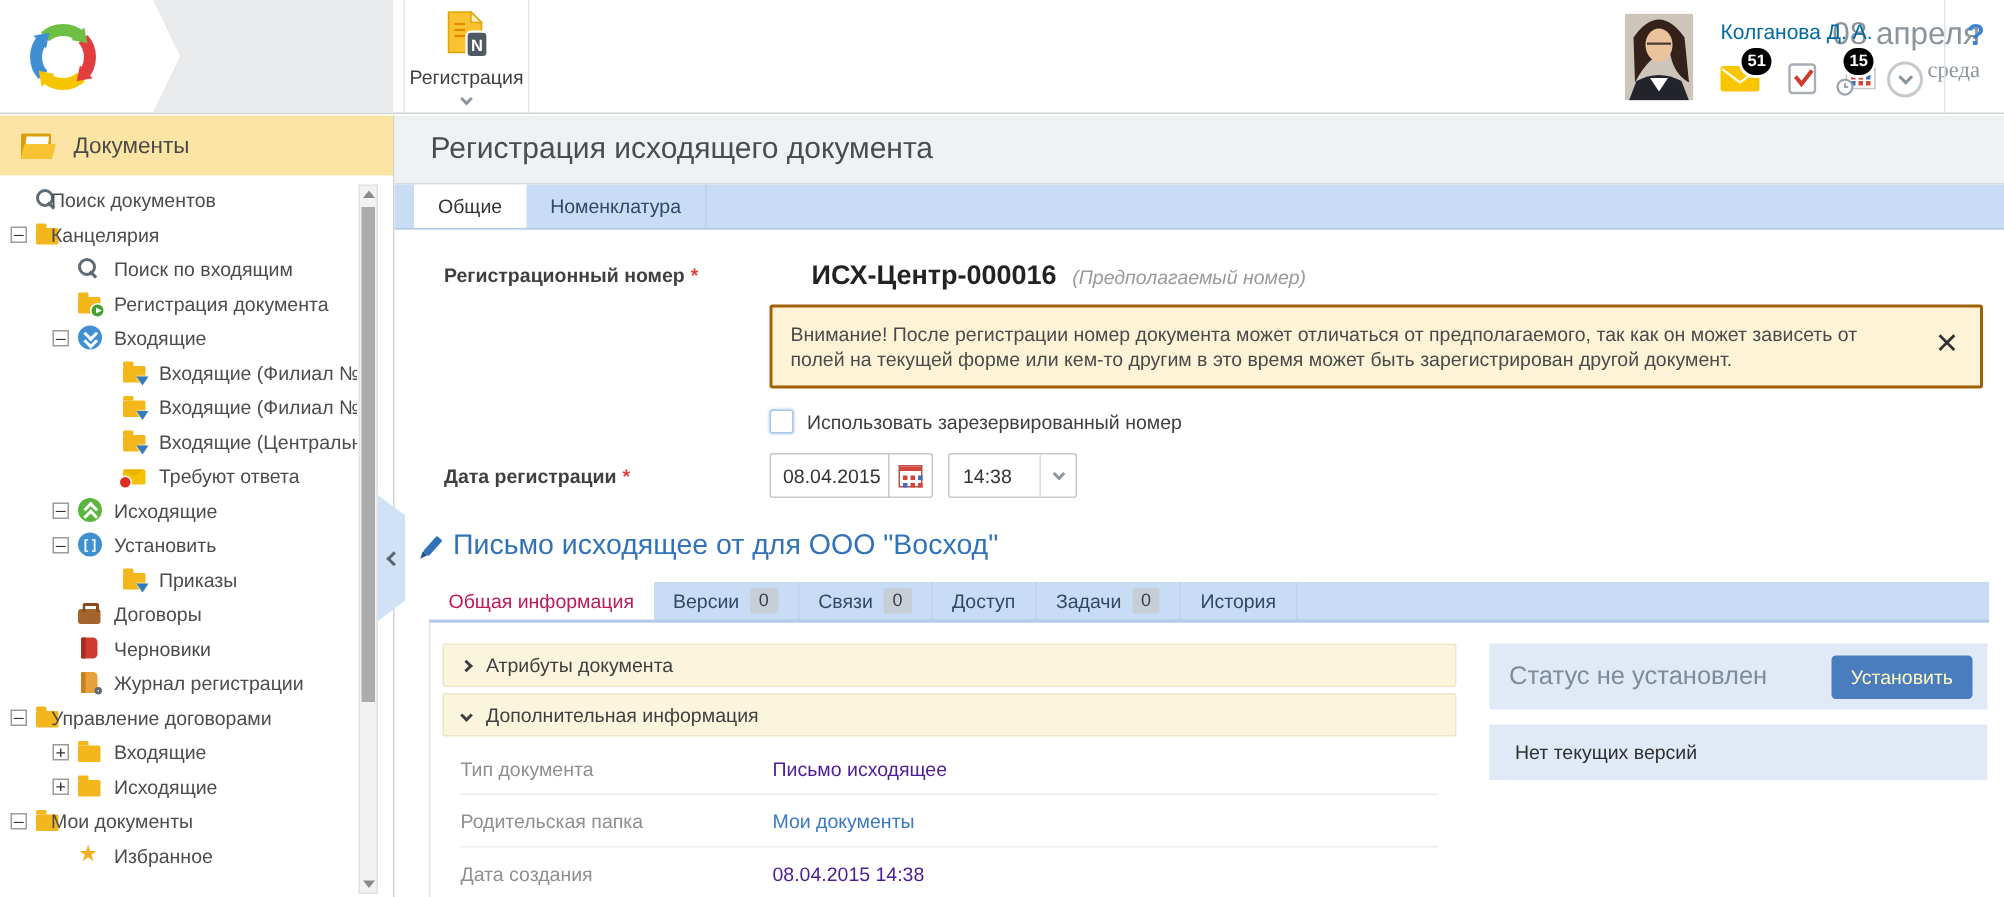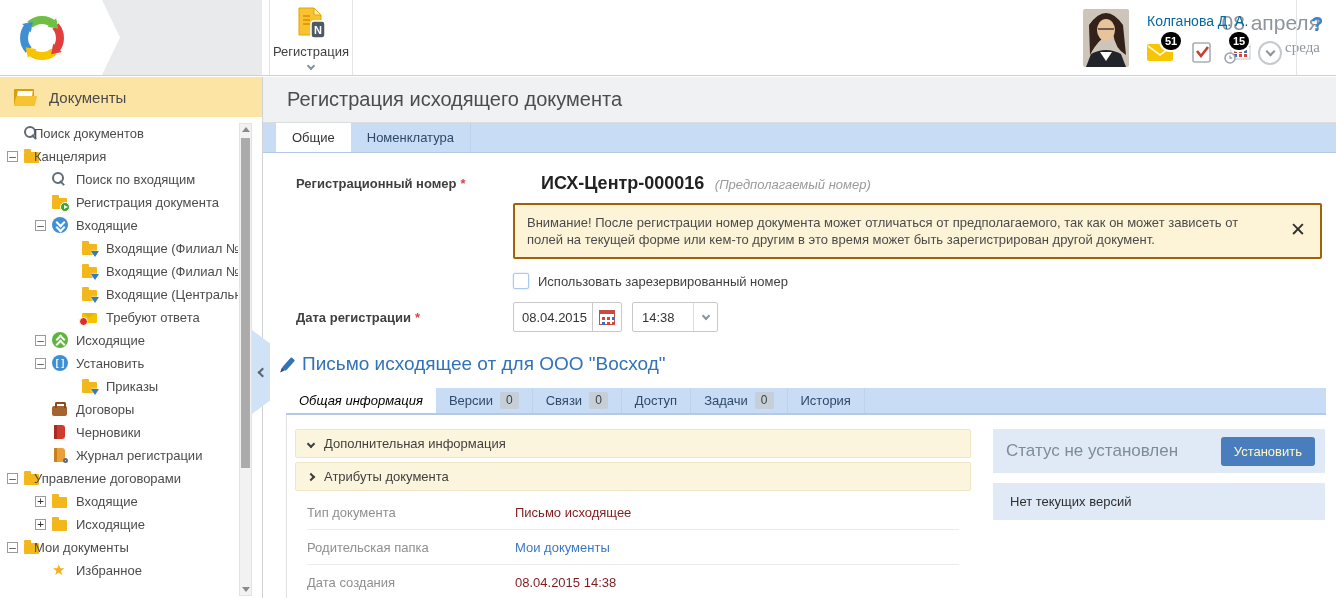--- a/index.html
+++ b/index.html
@@ -136,32 +136,32 @@
   .time-dd { width:24px; height:28px; border-left:1px solid #dcdcdc; display:flex; align-items:center; justify-content:center; cursor:pointer; }
   .time-dd .chv { width:6px; height:6px; margin-top:-2px; }
 
   .doc-header { margin:21px 0 0 23px; display:flex; align-items:center; gap:11px; }
   .ic-pencil { position:relative; width:5px; height:14px; background:#3273b8; border-radius:1px; transform:rotate(42deg); cursor:pointer; }
   .ic-pencil::after { content:""; position:absolute; left:0; bottom:-5px; border-left:2.5px solid transparent; border-right:2.5px solid transparent; border-top:5px solid #1f4f86; }
   .doc-title { font-size:19px; color:#3273b8; }
 
   .doc-tabs { margin:13px 10px 0 23px; height:27px; background:#c9dcf5; display:flex; border-bottom:2px solid #b3c9e5; }
   .dtab { font-size:13px; color:#2e4a68; line-height:27px; padding:0 13px; cursor:pointer; border-right:1px solid #bdd2ec; display:flex; align-items:center; }
-  .dtab.active { background:#fff; color:#000000; border-right:none;font-style:italic; }
+  .dtab.active { background:#fff; color:#be185d; border-right:none; }
   .badge { background:#c6ced7; color:#3f3f3f; font-size:12px; line-height:17px; padding:0 6px; border-radius:2px; margin-left:7px; display:inline-block; }
 
   .doc-panel { margin:0 10px 0 23px; display:flex; border-left:1px solid #e2e2e2; }
   .panel-left { width:692px; padding:14px 8px 0 8px; }
   .acc { height:29px; line-height:27px; background:#fcf5dd; border:1px solid #f0e5c4; border-radius:2px; margin-bottom:4px;
          padding-left:12px; font-size:13px; color:#3f3f3f; display:flex; align-items:center; gap:10px; cursor:pointer; }
   .acc .chv { border-color:#3f3f3f; width:6px; height:6px; flex-shrink:0; }
   .drows { margin:4px 12px 0 12px; }
   .drow { display:flex; align-items:center; height:35px; border-bottom:1px solid #ebebeb; }
   .dlabel { width:208px; flex-shrink:0; font-size:13px; color:#8f8f8f; }
-  .dval { font-size:13px; color:#7f1d1d; }
+  .dval { font-size:13px; color:#4c1d95; }
   .dval.link { color:#3b78c3; cursor:pointer; }
 
   .panel-right { width:332px; margin-left:14px; padding-top:14px; }
   .status-box { height:44px; background:#dfeaf6; display:flex; align-items:center; padding:0 10px 0 13px; }
   .status-text { flex:1; font-size:17px; color:#7e8c9a; }
   .btn-set { background:#4a7dbd; color:#fef9c3; border:none; font-size:13px; padding:7px 13px; border-radius:3px; cursor:pointer; font-family:inherit; }
   .versions-box { margin-top:10px; background:#dfeaf6; padding:11px 17px; font-size:13px; color:#2f2f2f; }
 
   
   .env-wrap { left:1146px; top:42px; } .task-wrap { left:1190px; top:40px; } .cal-wrap { left:1224px; top:42px; } .chev-wrap { left:1258px; top:41px; }
@@ -498,26 +498,26 @@
           <span class="badge">0</span>
         </span>
       <span class="dtab">
           <span>История</span>
         </span>
     </div>
 
     <div class="doc-panel">
       <div class="panel-left">
         <div class="acc">
+          <span class="chv r"></span>
+          <span>Атрибуты документа</span>
+        </div>
+        <div class="acc">
           <span class="chv d"></span>
           <span>Дополнительная информация</span>
-        </div>
-        <div class="acc">
-          <span class="chv r"></span>
-          <span>Атрибуты документа</span>
         </div>
         <div class="drows">
           <div class="drow">
             <span class="dlabel">Тип документа</span>
             <span class="dval">Письмо исходящее</span>
           </div>
           <div class="drow">
             <span class="dlabel">Родительская папка</span>
             <span class="dval link">Мои документы</span>
           </div>

